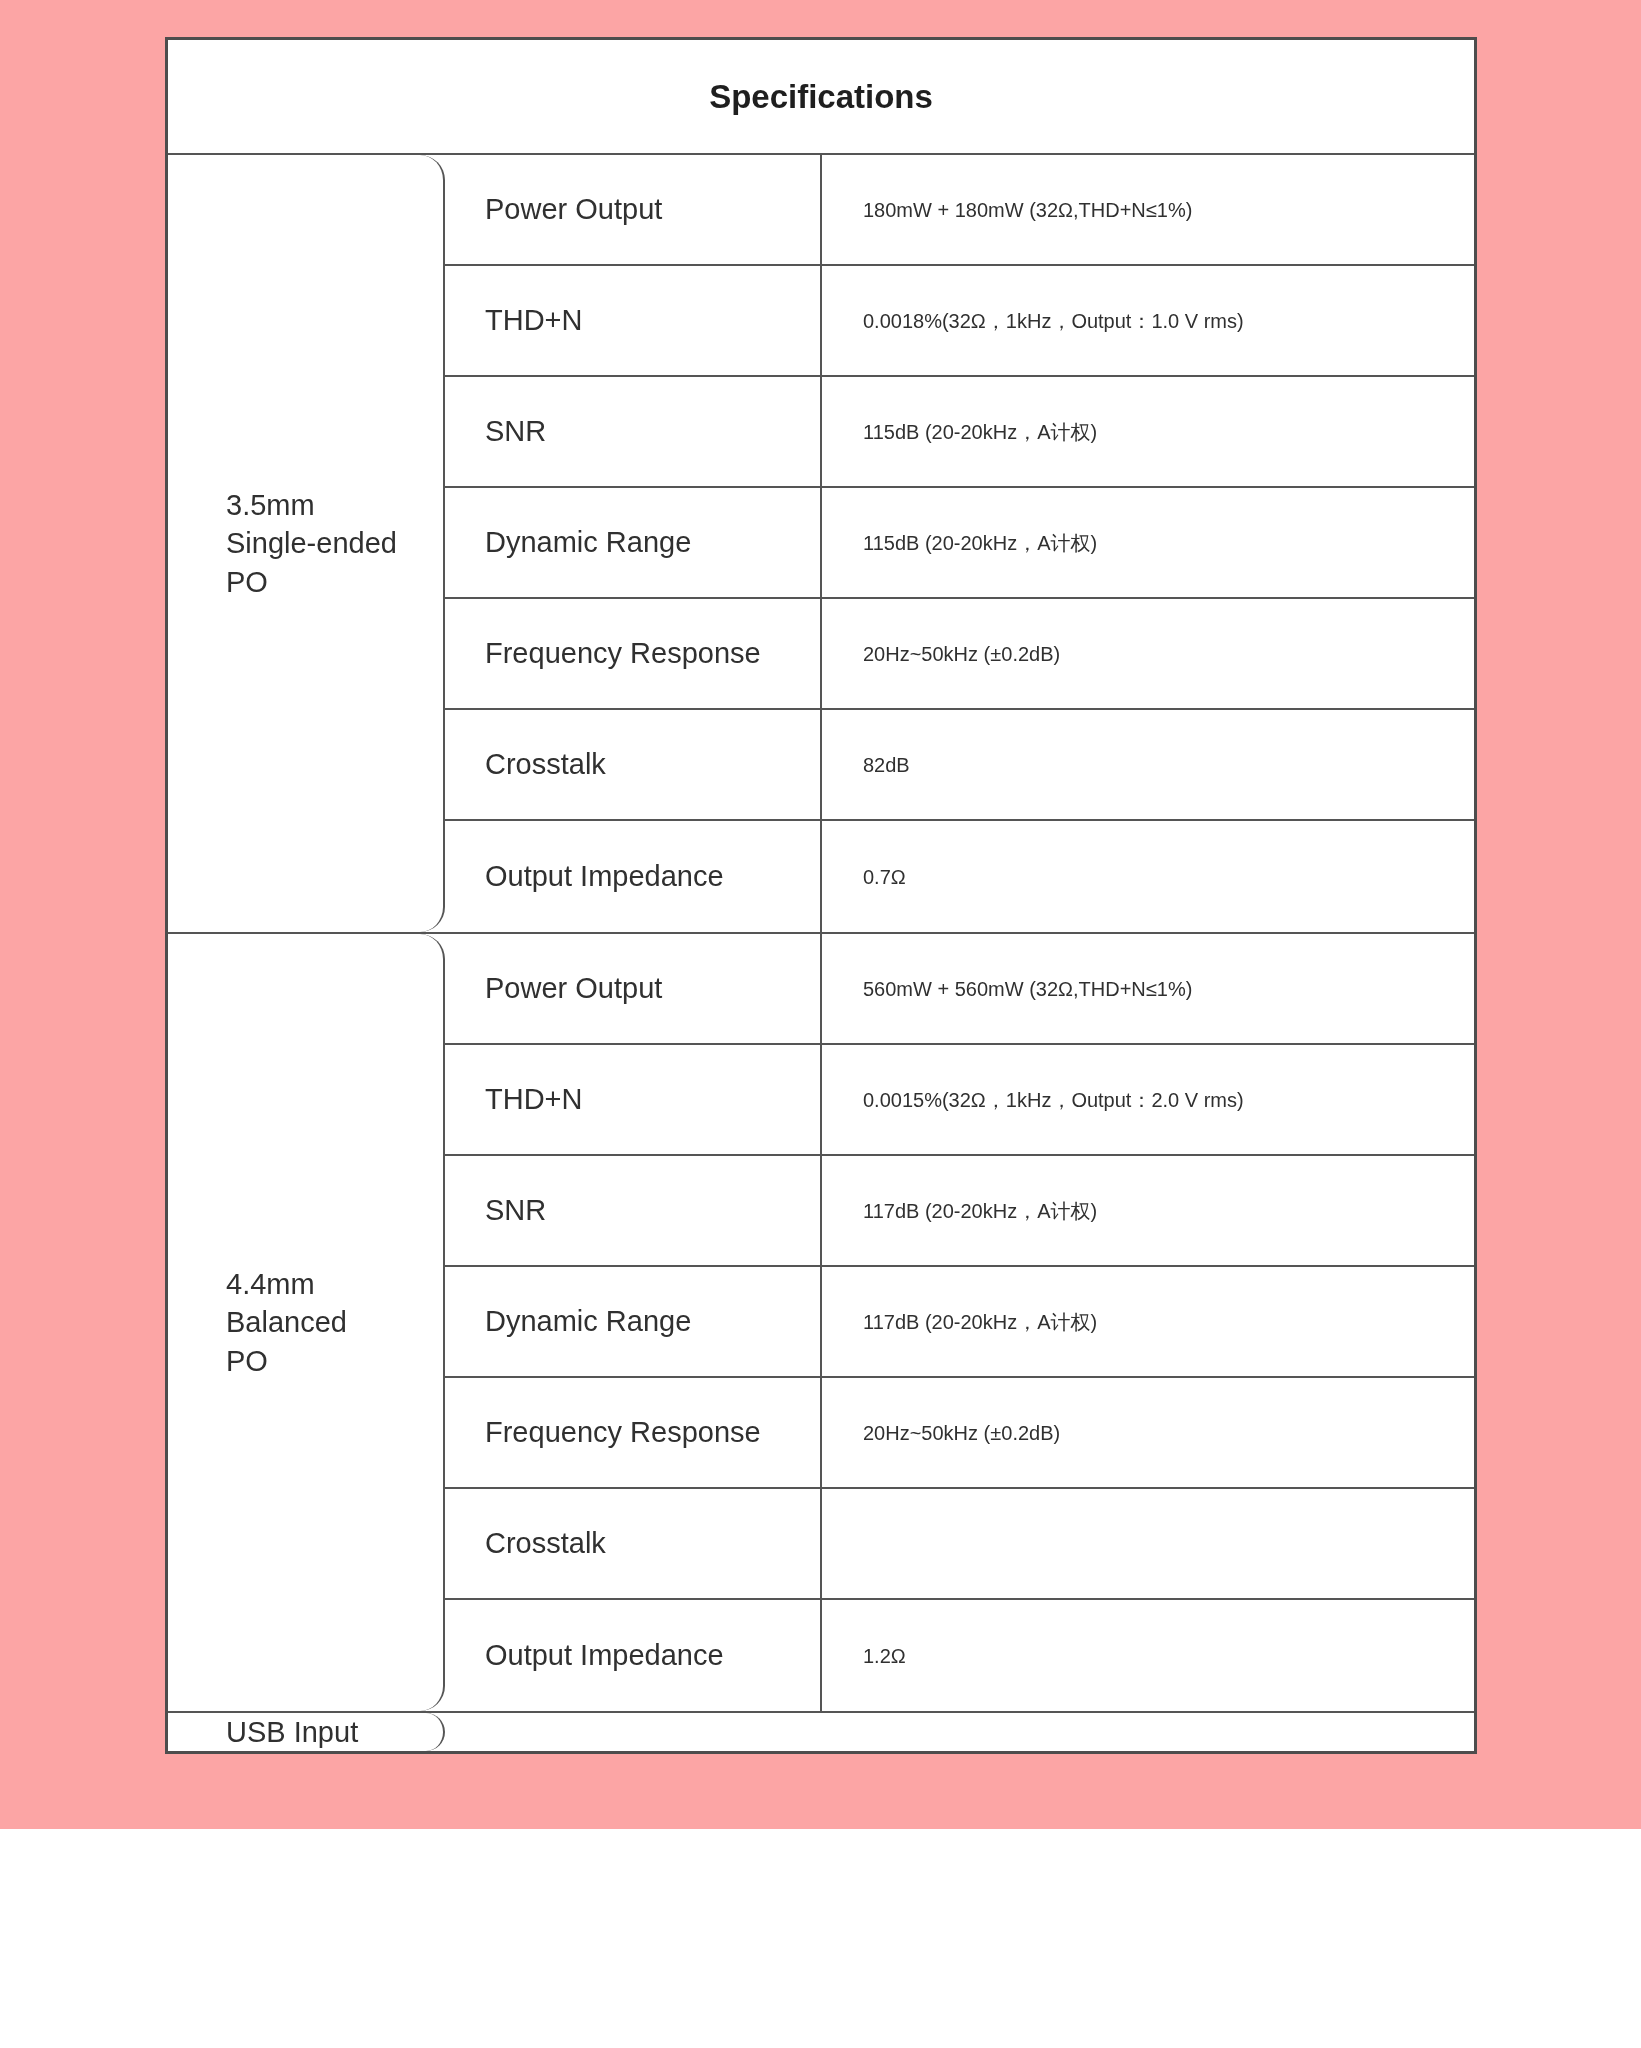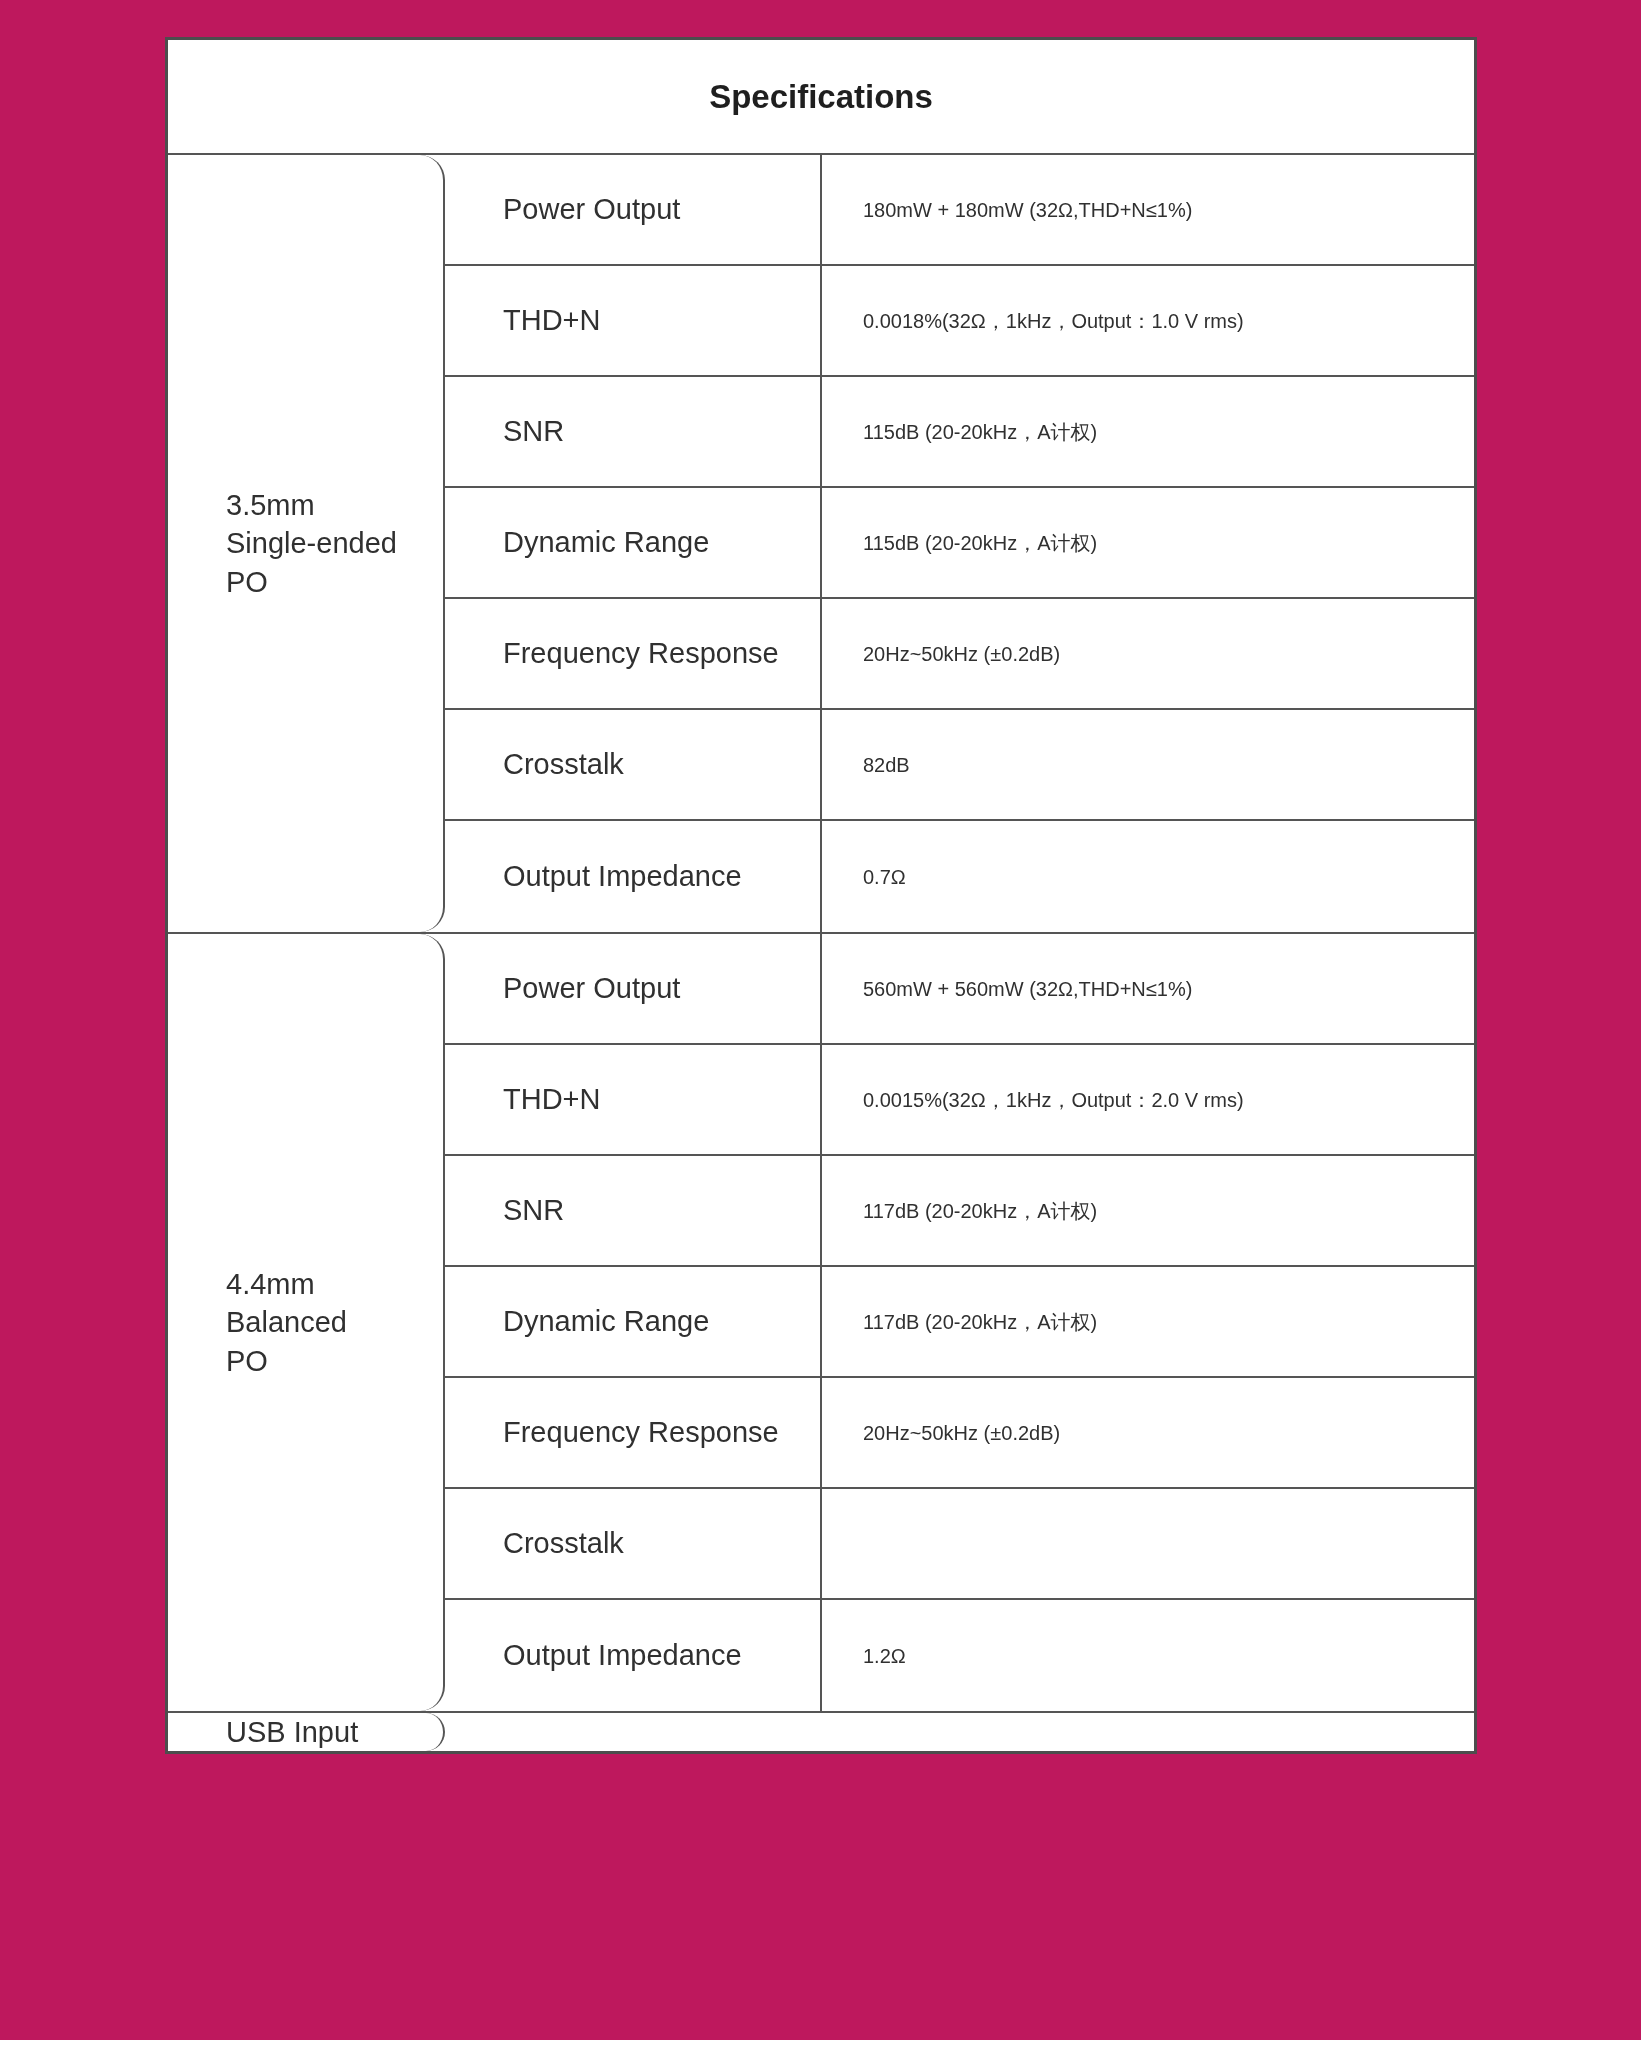--- a/index.html
+++ b/index.html
@@ -4,22 +4,22 @@
 <style>
   * { margin: 0; padding: 0; box-sizing: border-box; }
   html, body {
     background: #ffffff;
     font-family: "Liberation Sans", "DejaVu Sans", sans-serif;
     color: #303030;
   }
   .page {
     position: relative;
     width: 1641px;
-    height: 2040px;
-    background: #be185d;
+    height: 1829px;
+    background: #fca5a5;
     overflow: hidden;
   }
   .spec-table {
     position: absolute;
     left: 165px;
     top: 37px;
     width: 1312px;
     border: 3px solid #4d4d4d;
     background: #ffffff;
   }
@@ -58,21 +58,21 @@
     border-bottom: 2px solid #555555;
   }
   .row:last-child { border-bottom: none; }
   .row.tall { height: 190px; }
   .label-cell {
     width: 377px;
     flex: 0 0 377px;
     border-right: 2px solid #555555;
     display: flex;
     align-items: center;
-    padding-left: 58px;
+    padding-left: 40px;
     padding-right: 14px;
     font-size: 29px;
   }
   .value-cell {
     flex: 1;
     display: flex;
     align-items: center;
     padding-left: 41px;
     padding-right: 20px;
     font-size: 20px;

